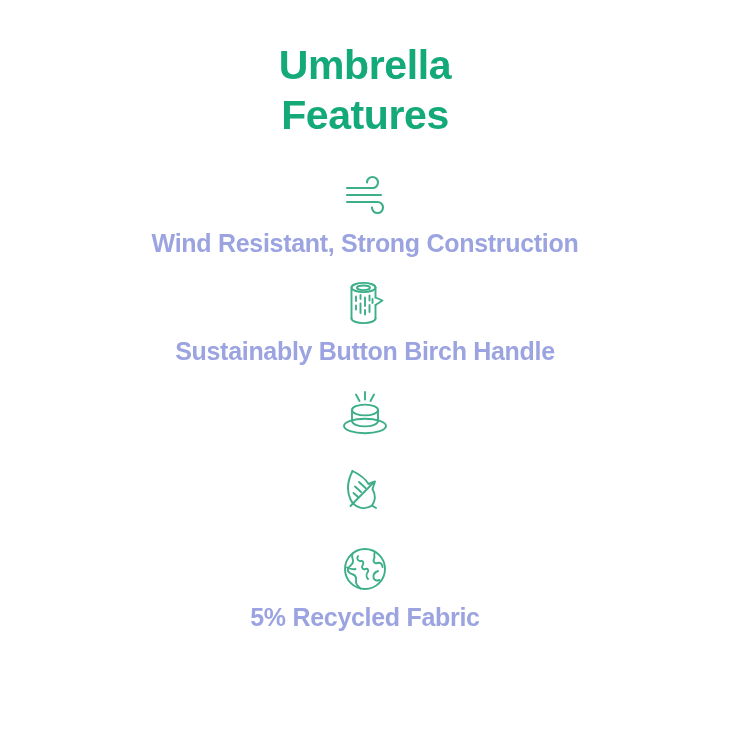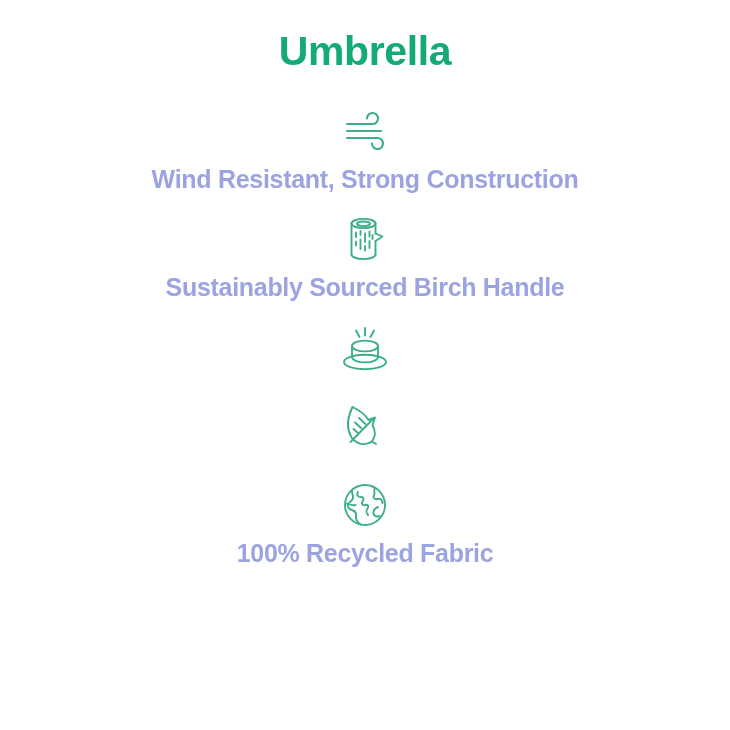--- a/index.html
+++ b/index.html
@@ -16,21 +16,21 @@
   }
 
   .page {
     width: 730px;
     height: 730px;
     background: #ffffff;
     display: flex;
     flex-direction: column;
     align-items: center;
     box-sizing: border-box;
-    padding-top: 26px;
+    padding-top: 40px;
     border-radius: 20px;
   }
 
   
   .title-block {
     text-align: center;
     color: #13A978;
     font-weight: bold;
     font-size: 41px;
     line-height: 1.22;
@@ -87,20 +87,21 @@
   .feature:nth-child(4) .feature-icon { margin-top: 10px; }
   .feature:nth-child(5) .feature-icon { margin-top: 10px; }
 </style>
 </head>
 <body>
 
 <div class="page">
 
   <h1 class="title-block">
     <span class="title-line">Umbrella</span>
+    <span class="title-line">Features</span>
   </h1>
 
   <div class="features">
 
     <div class="feature">
       <span class="feature-icon">
         <svg viewBox="0 0 62 62" fill="none" xmlns="http://www.w3.org/2000/svg">
           <g stroke="#3DAF87" stroke-width="2.1" stroke-linecap="round" stroke-linejoin="round">
             <path d="M13 24 H38.5 a5.5 5.5 0 1 0 -5.5 -5.5"></path>
             <path d="M13 31 H47"></path>
@@ -133,21 +134,21 @@
             <path d="M26.5 23 V27"></path>
             <path d="M26.5 31.5 V41"></path>
             <path d="M31 25.5 V34"></path>
             <path d="M31 38 V42.5"></path>
             <path d="M35.5 23.5 V28.5"></path>
             <path d="M35.5 33 V40"></path>
             <path d="M38.5 27 V31"></path>
           </g>
         </svg>
       </span>
-      <div class="feature-label">Sustainably Sourced Birch Handle</div>
+      <div class="feature-label">Sustainably Button Birch Handle</div>
     </div>
 
     <div class="feature">
       <span class="feature-icon">
         <svg viewBox="0 0 62 62" fill="none" xmlns="http://www.w3.org/2000/svg">
           <g stroke="#3DAF87" stroke-width="1.9" stroke-linecap="round" stroke-linejoin="round">
 
             <path d="M31 10 V17.5"></path>
             <path d="M22 12.5 L25.5 19"></path>
             <path d="M40 12.5 L36.5 19"></path>
@@ -190,17 +191,17 @@
             <path d="M18.5 15.5 C17 19 19.5 21 19 24 C18.5 27.5 15 27.5 14 30.5 C13 34 16 35.5 19 36.5 C22 37.5 22.5 40 22 43 C21.5 46 24 48.5 26.5 50.5"></path>
             <path d="M24 18 C22 21 24.5 23.5 27 23 C29.5 22.5 30 25.5 28.5 27.5 C27 29.5 29 32 31.5 31 C34 30 35 32.5 33.5 34.5 C32 36.5 32.5 39.5 34 41"></path>
 
             <path d="M41 14 C39 16.5 41.5 18.5 40 21 C38.5 23.5 41 26 43.5 25 C46 24 48.5 26 48.5 29"></path>
             <path d="M44 33 C41.5 34 39 36.5 39.5 39.5 C40 42.5 43 43 45.5 42"></path>
 
             <path d="M13 29.5 C16 31 19 31.5 21.5 31"></path>
           </g>
         </svg>
       </span>
-      <div class="feature-label">100% Recycled Fabric</div>
+      <div class="feature-label">5% Recycled Fabric</div>
     </div>
 
   </div>
 </div>
 
 </body></html>

